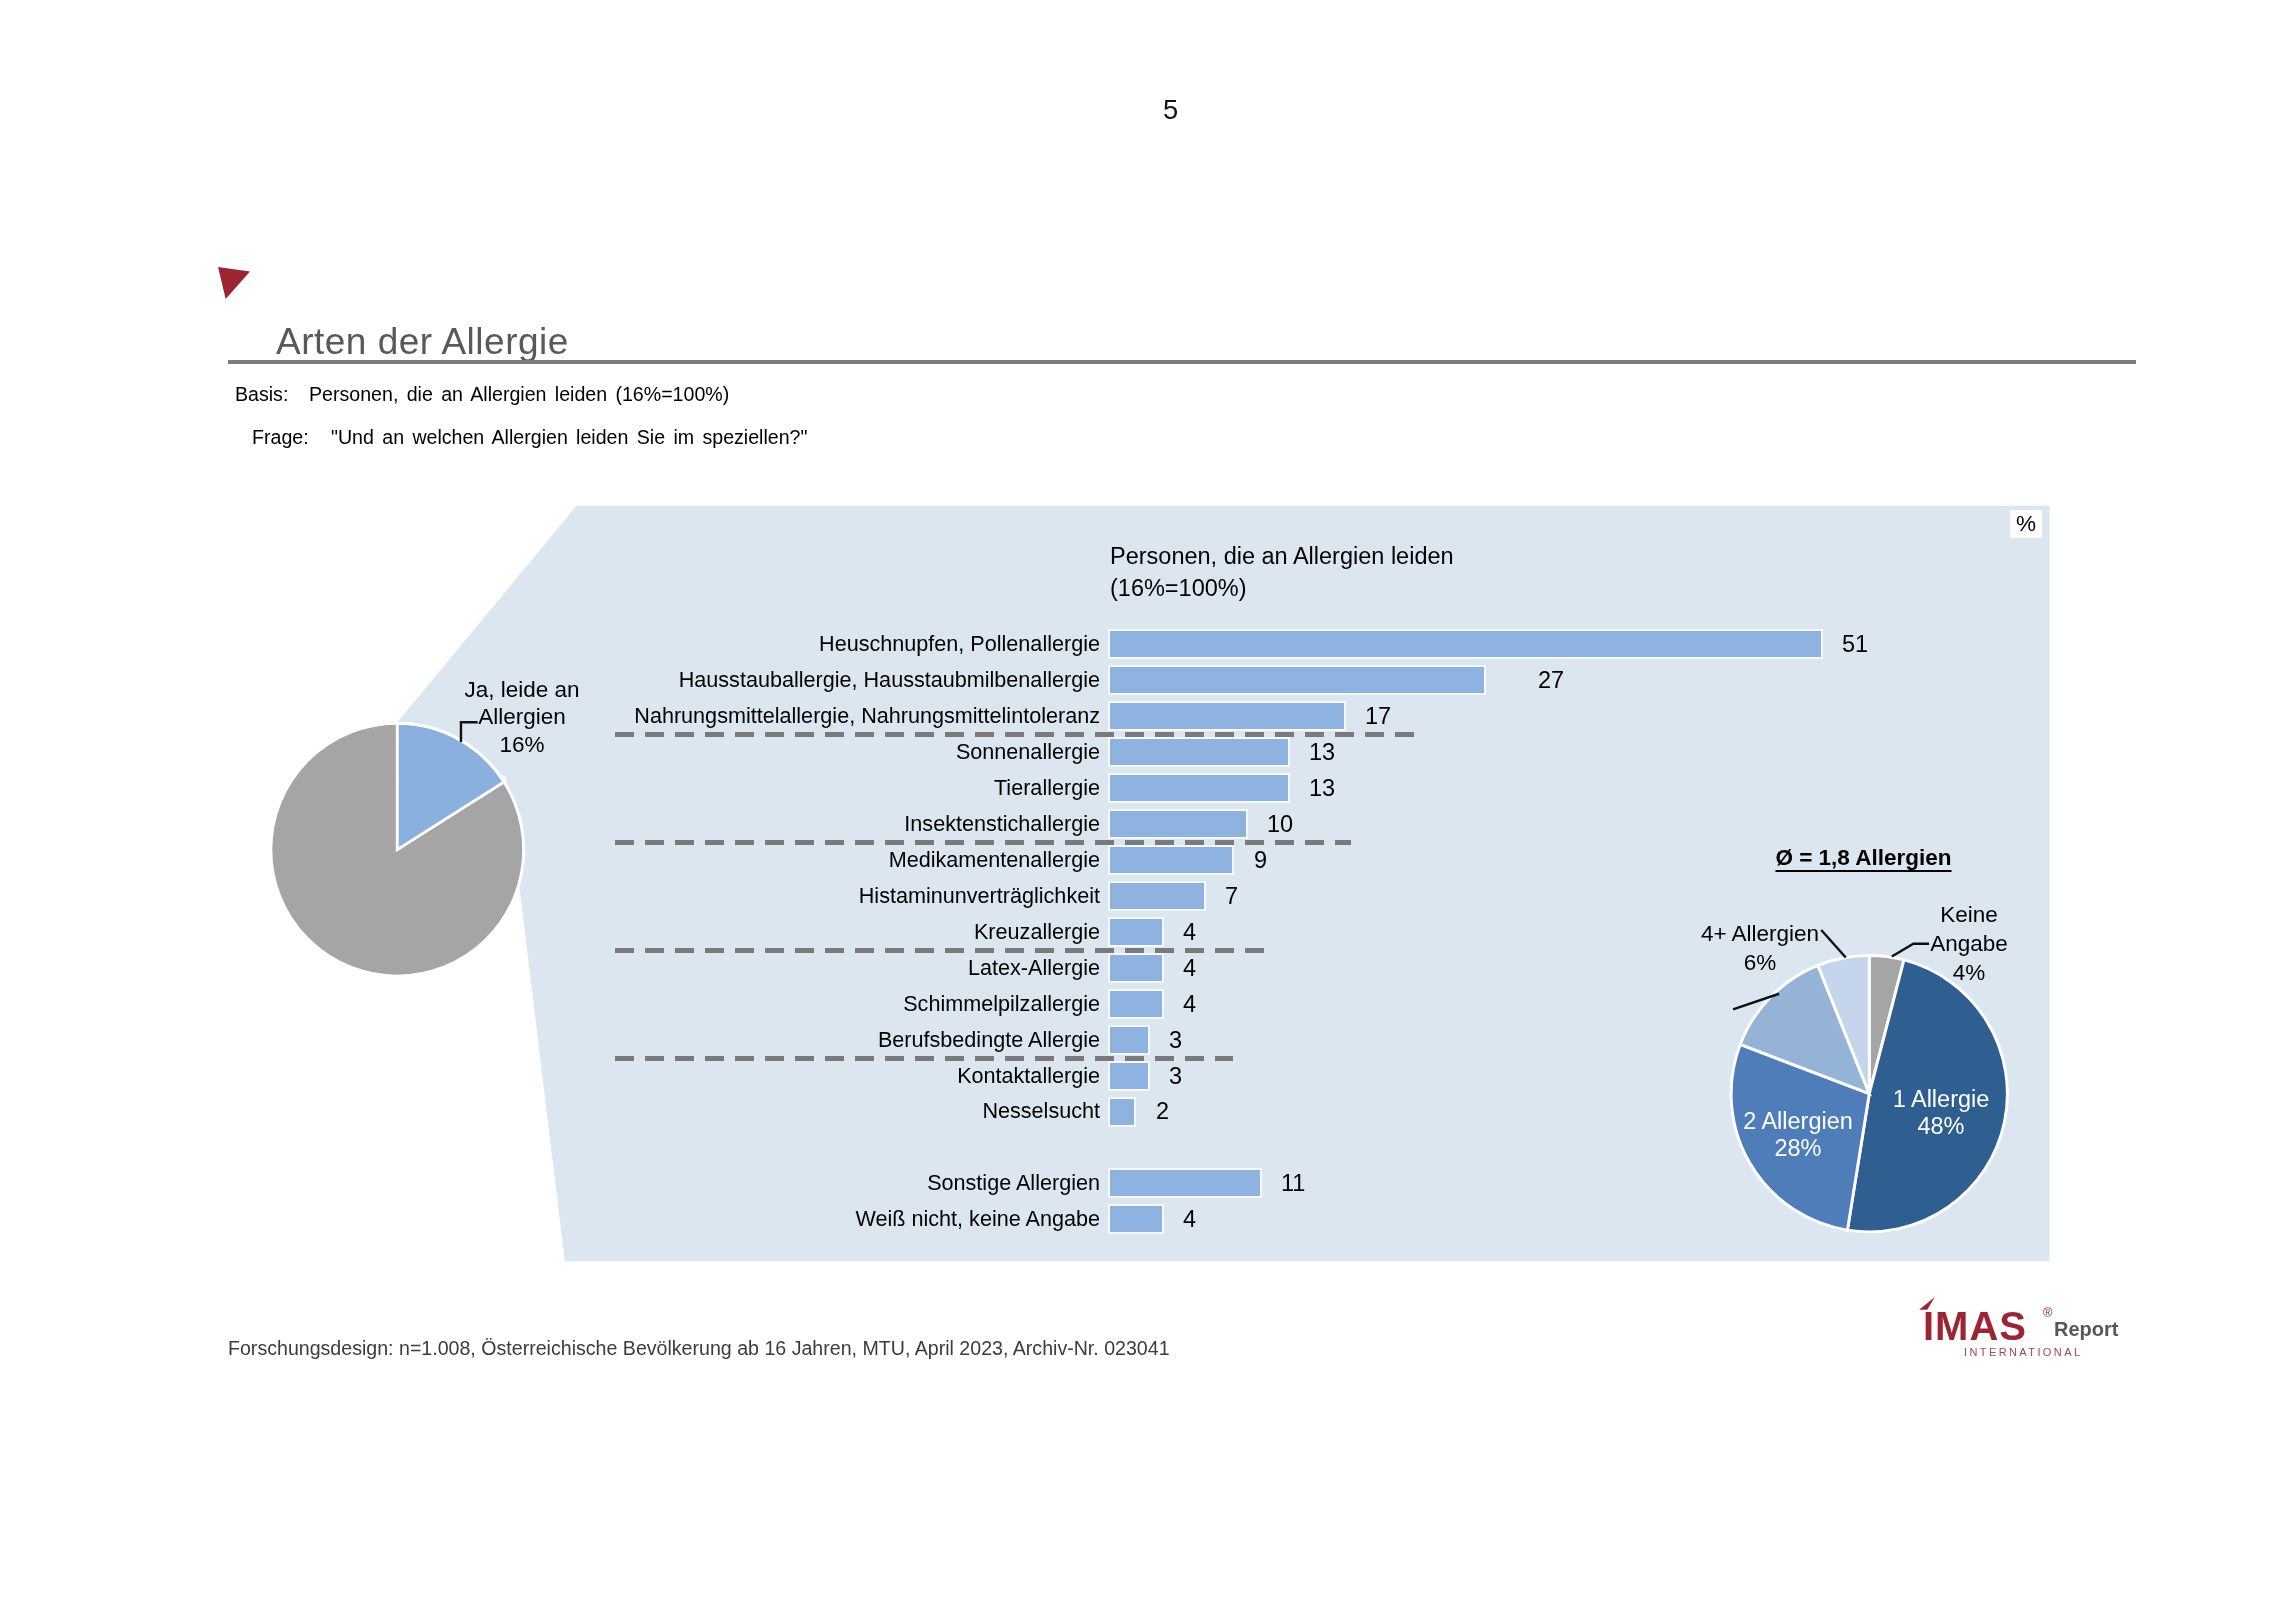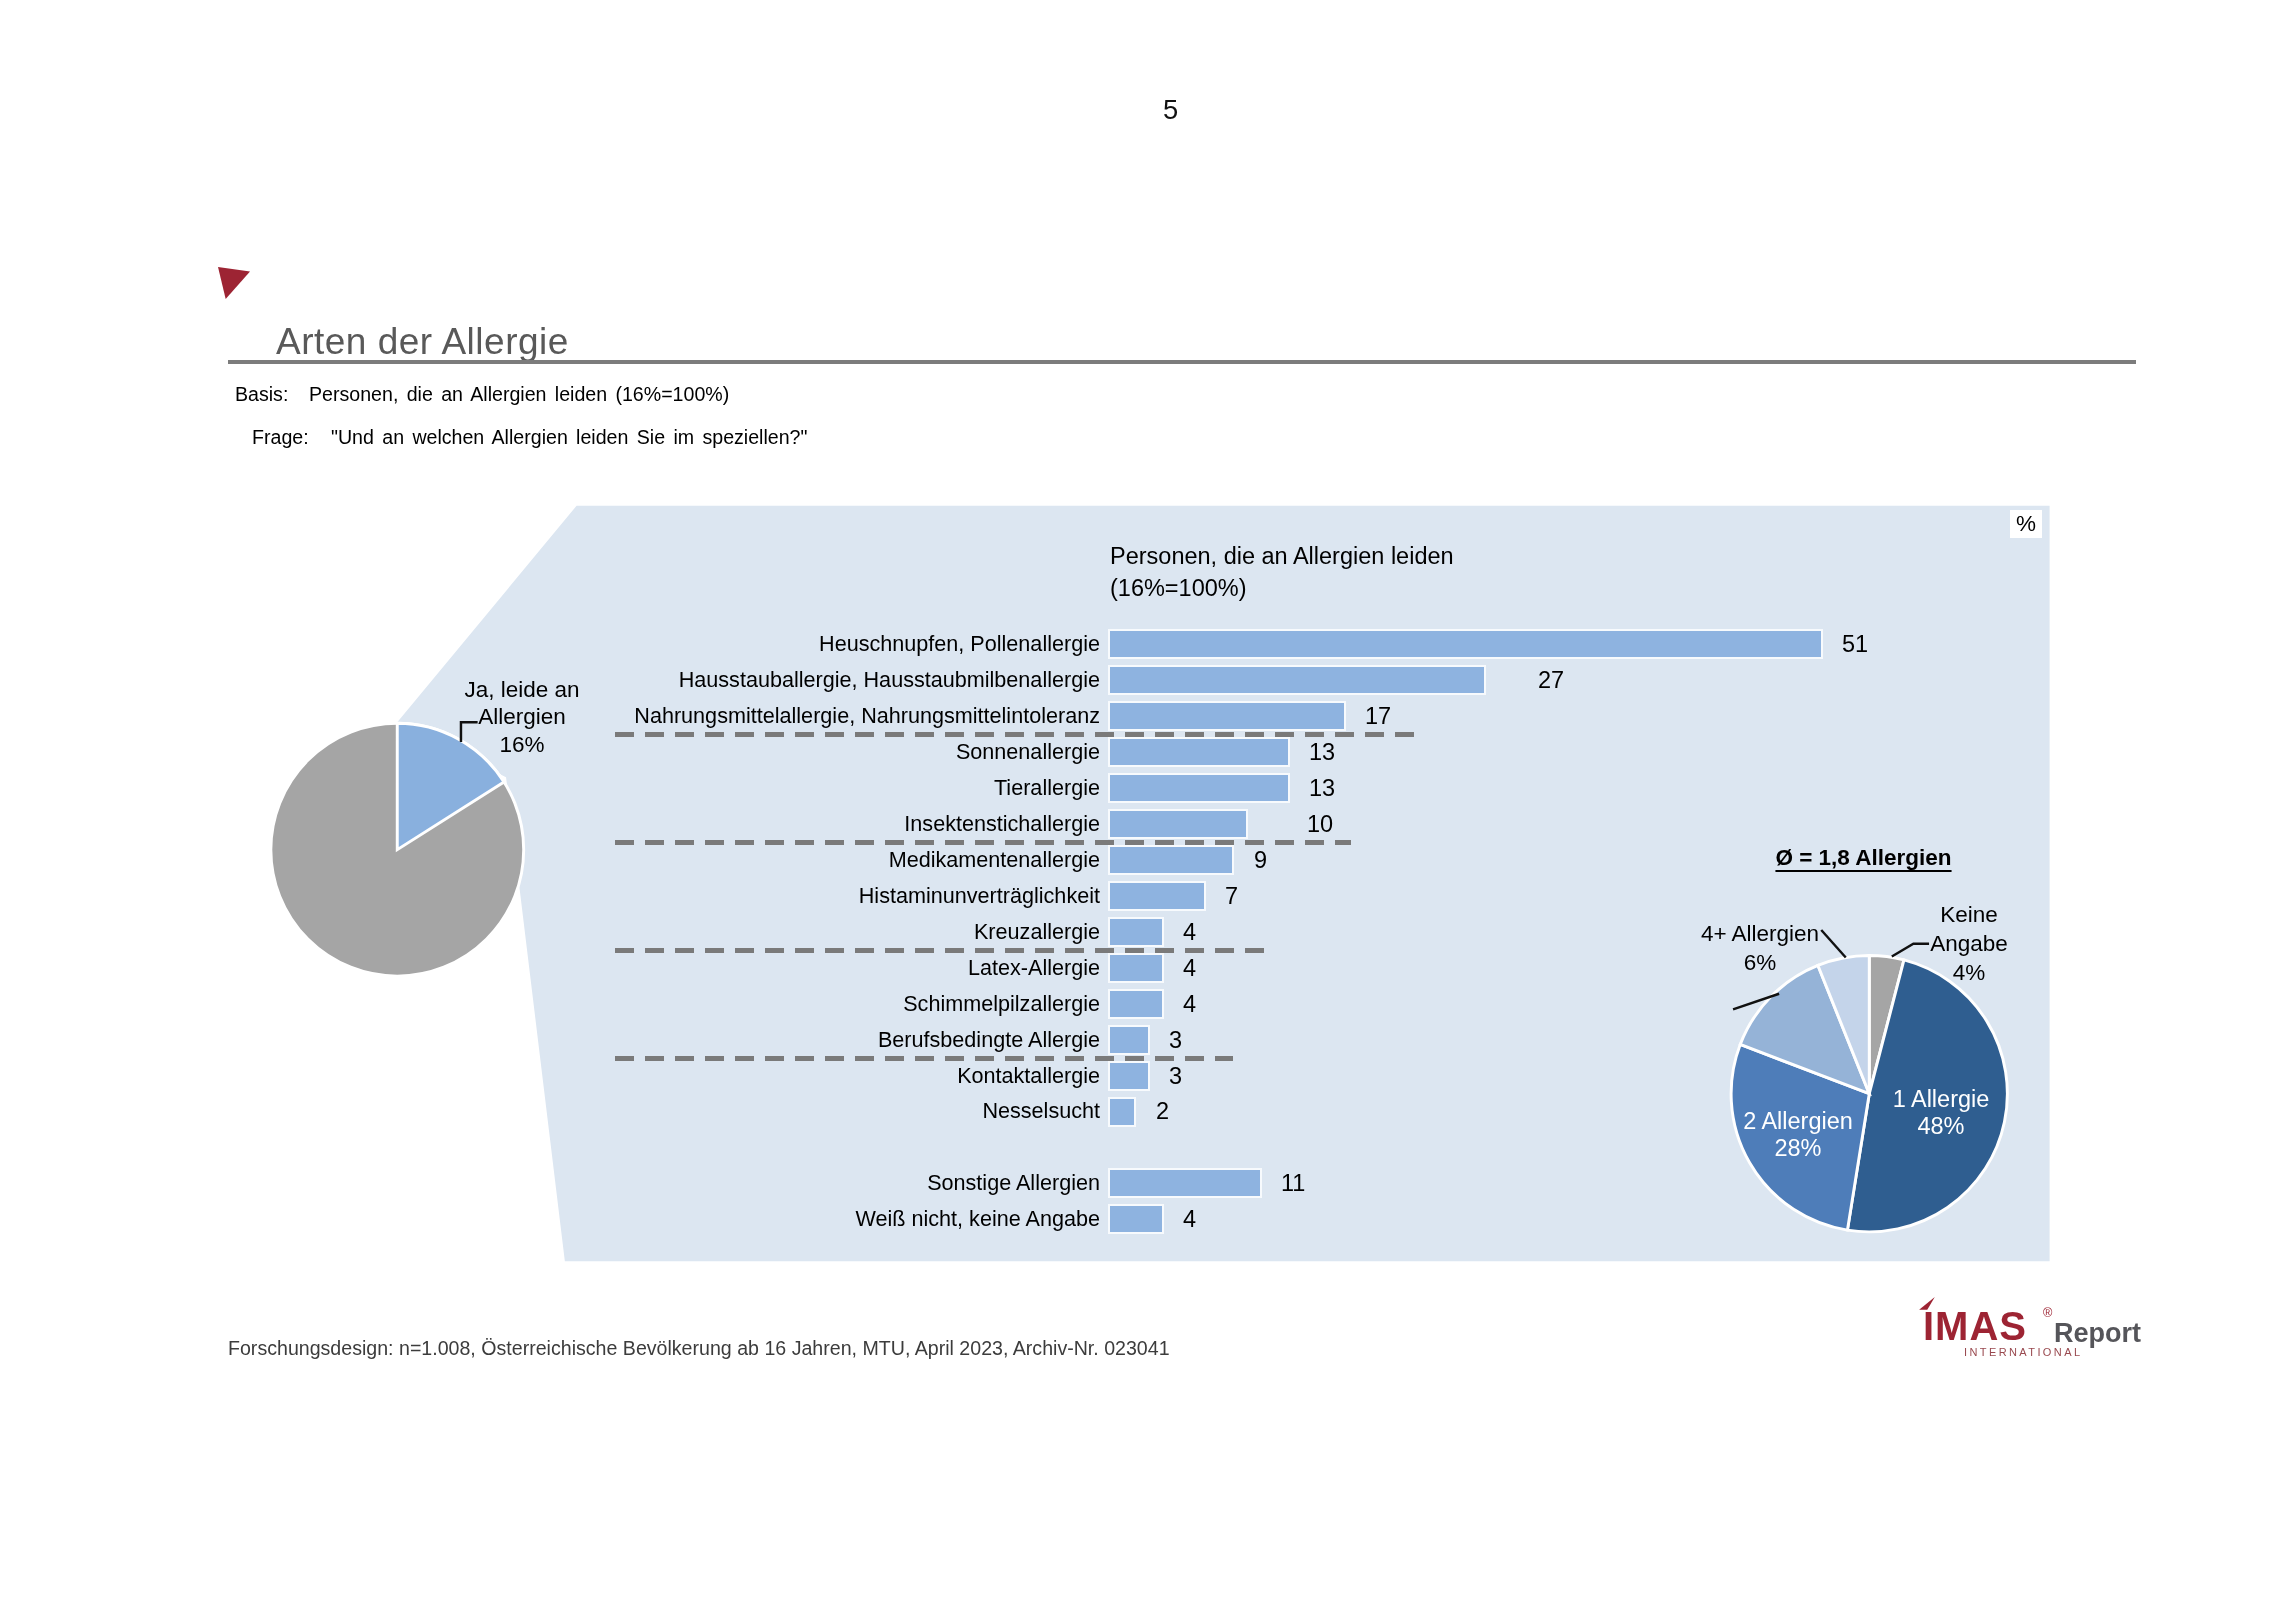--- a/index.html
+++ b/index.html
@@ -30,21 +30,21 @@
   .pie-block{position:absolute;text-align:center;font-size:22.5px;line-height:28px;color:#000;white-space:nowrap;}
   .pie-block.inner{color:#ffffff;font-size:23.5px;line-height:27.4px;}
   #rpie-title{left:1746px;top:845px;width:235px;text-align:center;font-size:22.5px;font-weight:600;
     text-decoration:underline;text-underline-offset:4.9px;z-index:2;}
   #footer-text{left:228px;top:1337px;font-size:19.6px;color:#3C3C3C;z-index:2;}
   #logo{left:1923px;top:1304px;width:225px;height:61px;z-index:2;}
   #logo-imas{position:absolute;left:0;top:0;font-size:40px;font-weight:bold;color:#9D2433;letter-spacing:1px;}
   #logo-accent{position:absolute;left:-3.9px;top:-6.9px;width:15.7px;height:12.7px;background:#9D2433;
     -webkit-clip-path:polygon(0 100%,100% 0,52% 100%);clip-path:polygon(0 100%,100% 0,52% 100%);}
   #logo-reg{position:absolute;left:120px;top:2px;font-size:12.7px;color:#9D2433;}
-  #logo-report{position:absolute;left:131px;top:13.7px;font-size:27px;font-weight:bold;color:#55555A;}
+  #logo-report{position:absolute;left:131px;top:13.7px;font-size:20px;font-weight:bold;color:#55555A;}
   #logo-intl{position:absolute;left:41px;top:42px;font-size:11px;letter-spacing:2.4px;color:#99494F;}
 </style>
 </head>
 <body>
 
 <div class="abs" id="page-number">5</div>
 <div class="abs" id="corner-flag"></div>
 <div class="abs" id="page-title">Arten der Allergie</div>
 <div class="abs" id="title-rule"></div>
 <div class="abs meta-line" id="basis-label">Basis:</div>
@@ -84,21 +84,21 @@
     <div class="bar-rect" style="left: 1108px; top: 701px; width: 238px; height: 30px;"></div>
     <div class="bar-value" style="left: 1365px; top: 703px;">17</div>
     <div class="bar-label" style="left: 551px; top: 739px;">Sonnenallergie</div>
     <div class="bar-rect" style="left: 1108px; top: 737px; width: 182px; height: 30px;"></div>
     <div class="bar-value" style="left: 1309px; top: 739px;">13</div>
     <div class="bar-label" style="left: 551px; top: 775px;">Tierallergie</div>
     <div class="bar-rect" style="left: 1108px; top: 773px; width: 182px; height: 30px;"></div>
     <div class="bar-value" style="left: 1309px; top: 775px;">13</div>
     <div class="bar-label" style="left: 551px; top: 811px;">Insektenstichallergie</div>
     <div class="bar-rect" style="left: 1108px; top: 809px; width: 140px; height: 30px;"></div>
-    <div class="bar-value" style="left: 1267px; top: 811px; margin-left: 40px;">10</div>
+    <div class="bar-value" style="left: 1267px; top: 811px;">10</div>
     <div class="bar-label" style="left: 551px; top: 847px;">Medikamentenallergie</div>
     <div class="bar-rect" style="left: 1108px; top: 845px; width: 126px; height: 30px;"></div>
     <div class="bar-value" style="left: 1254px; top: 847px;">9</div>
     <div class="bar-label" style="left: 551px; top: 883px;">Histaminunverträglichkeit</div>
     <div class="bar-rect" style="left: 1108px; top: 881px; width: 98px; height: 30px;"></div>
     <div class="bar-value" style="left: 1225px; top: 883px;">7</div>
     <div class="bar-label" style="left: 551px; top: 919px;">Kreuzallergie</div>
     <div class="bar-rect" style="left: 1108px; top: 917px; width: 56px; height: 30px;"></div>
     <div class="bar-value" style="left: 1183px; top: 919px;">4</div>
     <div class="bar-label" style="left: 551px; top: 955px;">Latex-Allergie</div>

